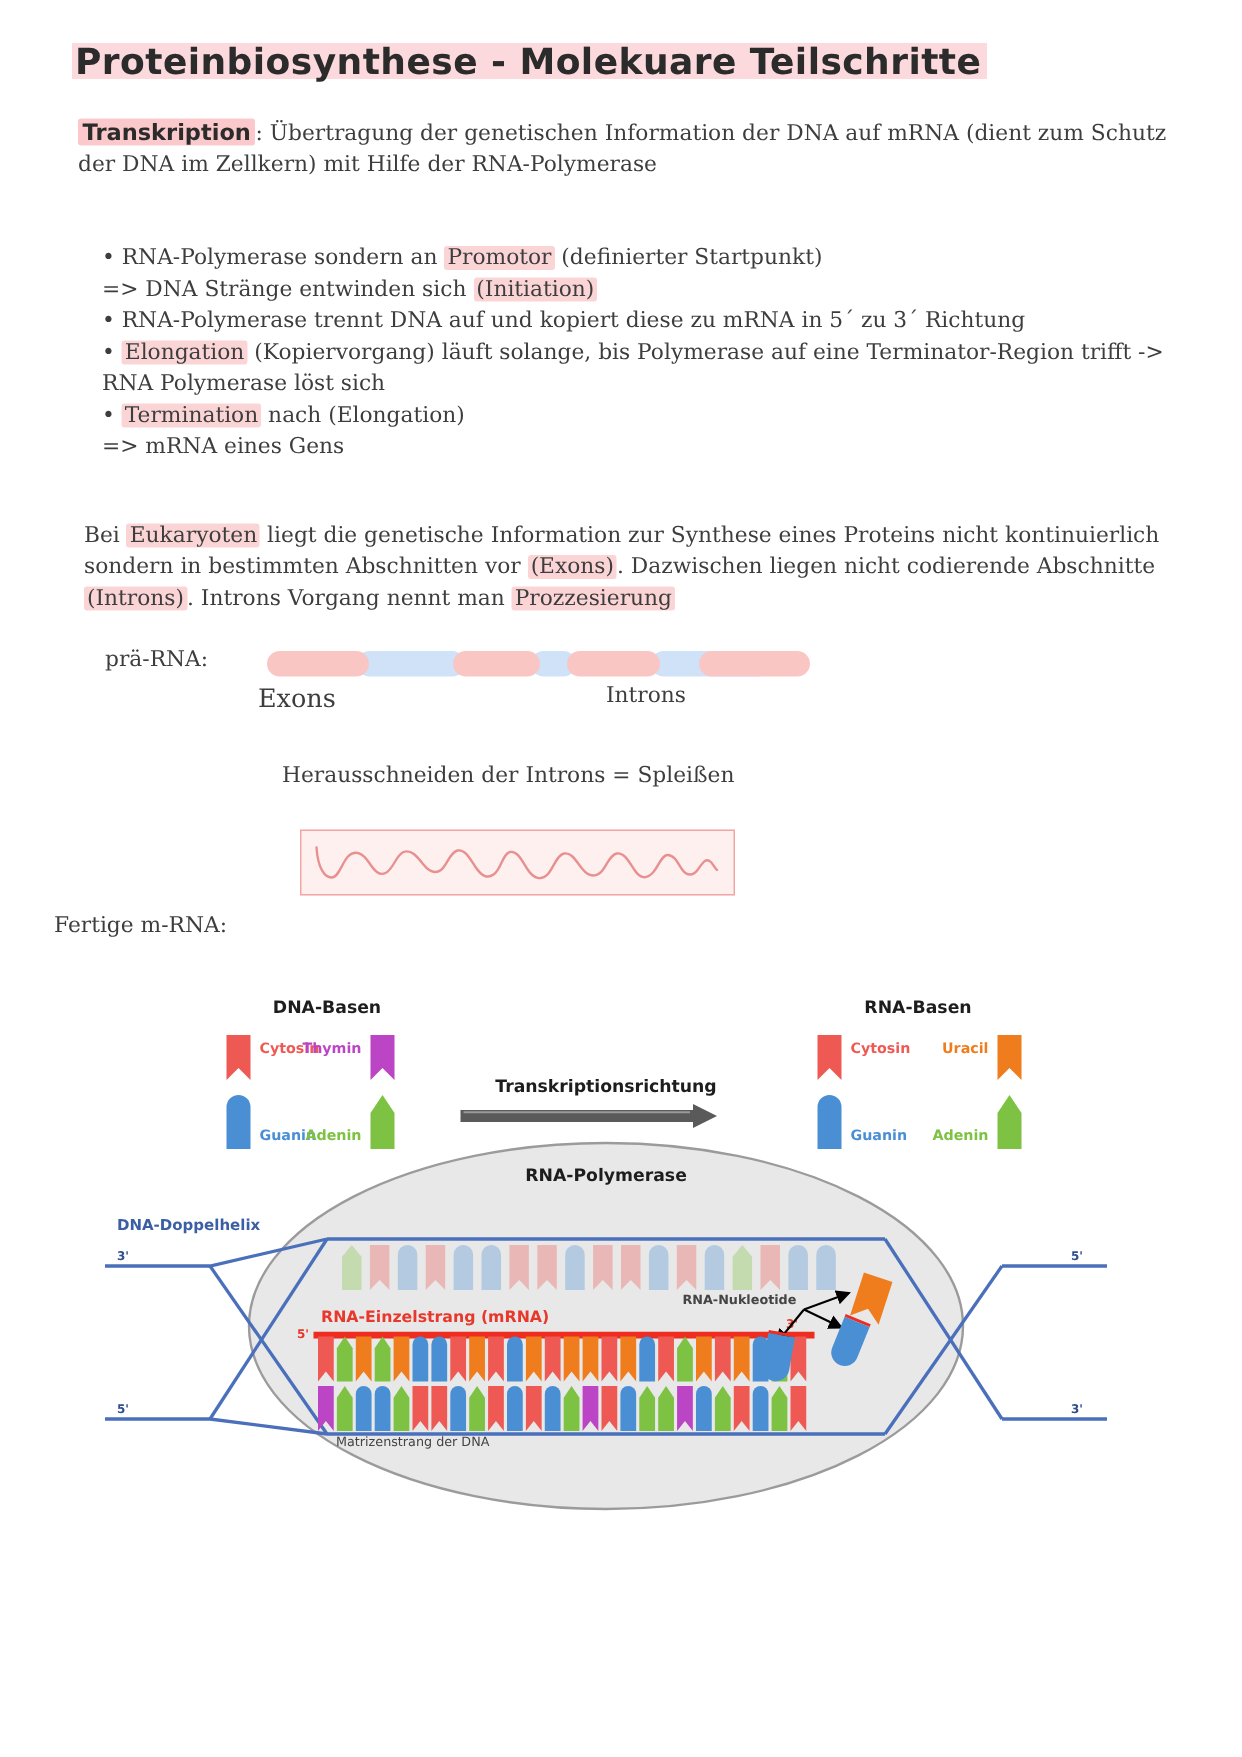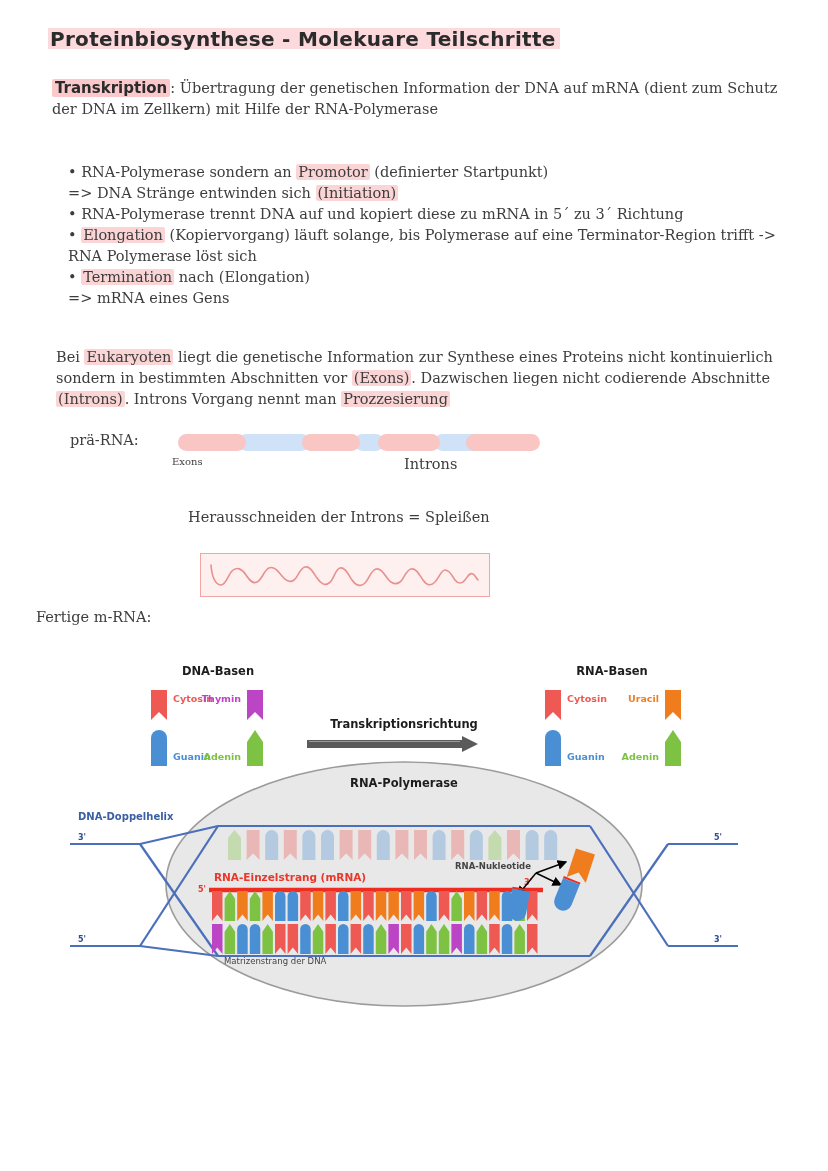--- a/index.html
+++ b/index.html
@@ -11,21 +11,21 @@
     color: #3a3a3a;
     position: relative;
     overflow: hidden;
   }
 
   
   #title {
     position:absolute; left:48px; top:26px;
     font-family: "DejaVu Sans", sans-serif;
     font-weight: 700;
-    font-size: 20px;
+    font-size: 24px;
     letter-spacing: 0.3px;
     color: #2b2b2b;
     background: linear-gradient(to bottom, rgba(255,255,255,0) 8%, #fbd9dc 9%, #fbd9dc 86%, rgba(255,255,255,0) 87%);
     padding: 1px 4px 2px 2px;
     white-space: nowrap;
   }
 
   
   .para {
     position:absolute;
@@ -65,21 +65,21 @@
     position:absolute; left:178px; top:434px;
     width: 362px; height: 17px;
   }
   #praRNA-bar .seg {
     position:absolute; top:0; height:17px; border-radius:9px;
   }
   .exon  { background:#f9c6c4; }
   .intron{ background:#cfe2f7; }
   #exons-cap {
     position:absolute; left:172px; top:456px;
-    font-size:10px; color:#3d3d3d;
+    font-size:17px; color:#3d3d3d;
   }
   #introns-cap {
     position:absolute; left:404px; top:456px;
     font-size:14.5px; color:#3d3d3d;
   }
 
   
   #splice {
     position:absolute; left:188px; top:509px;
     font-size:14.5px; color:#3d3d3d;

